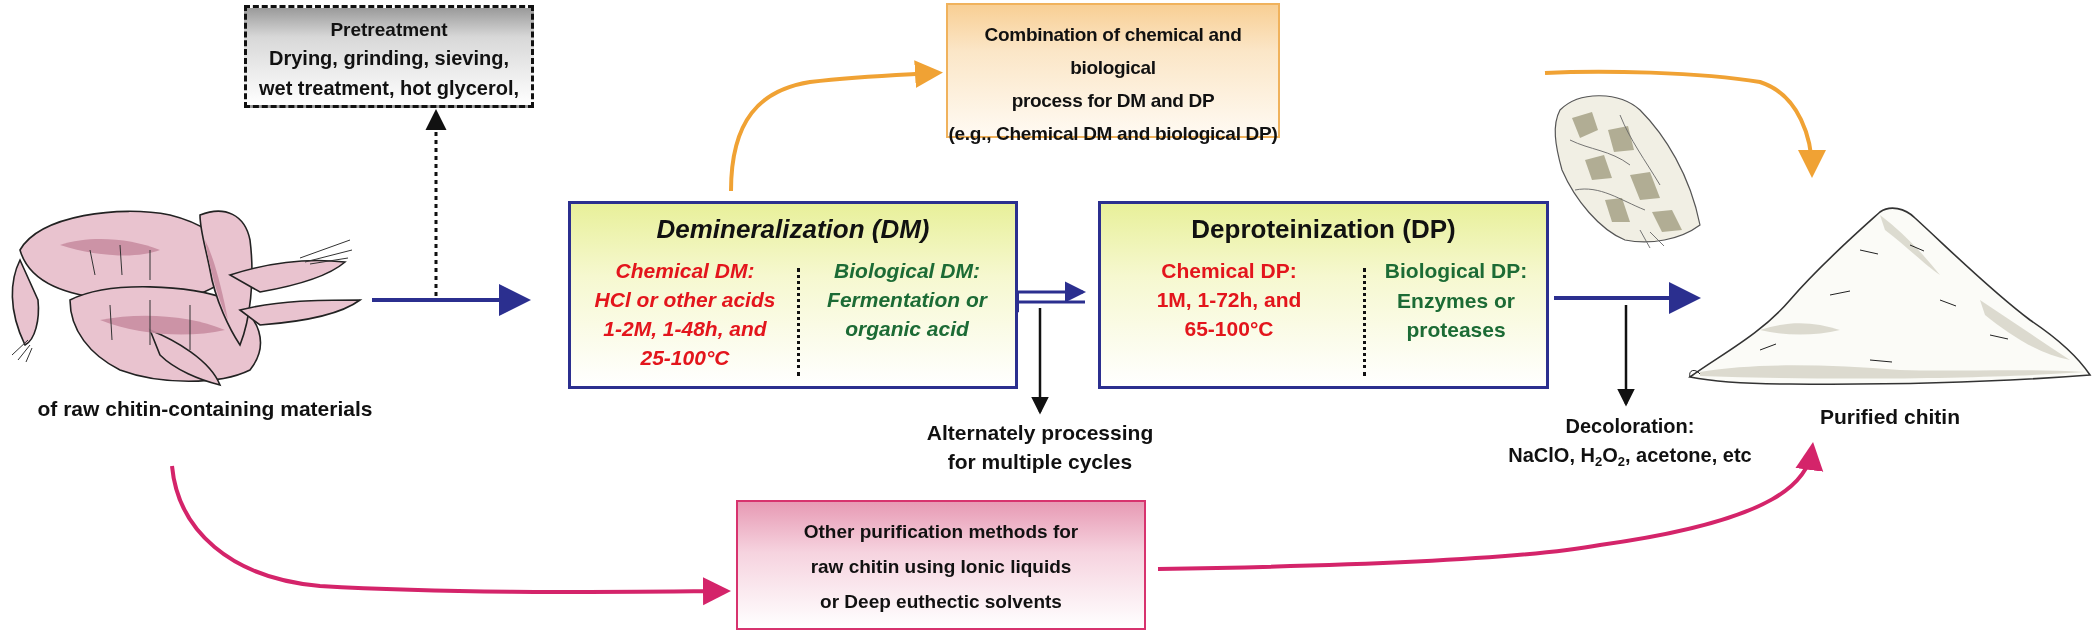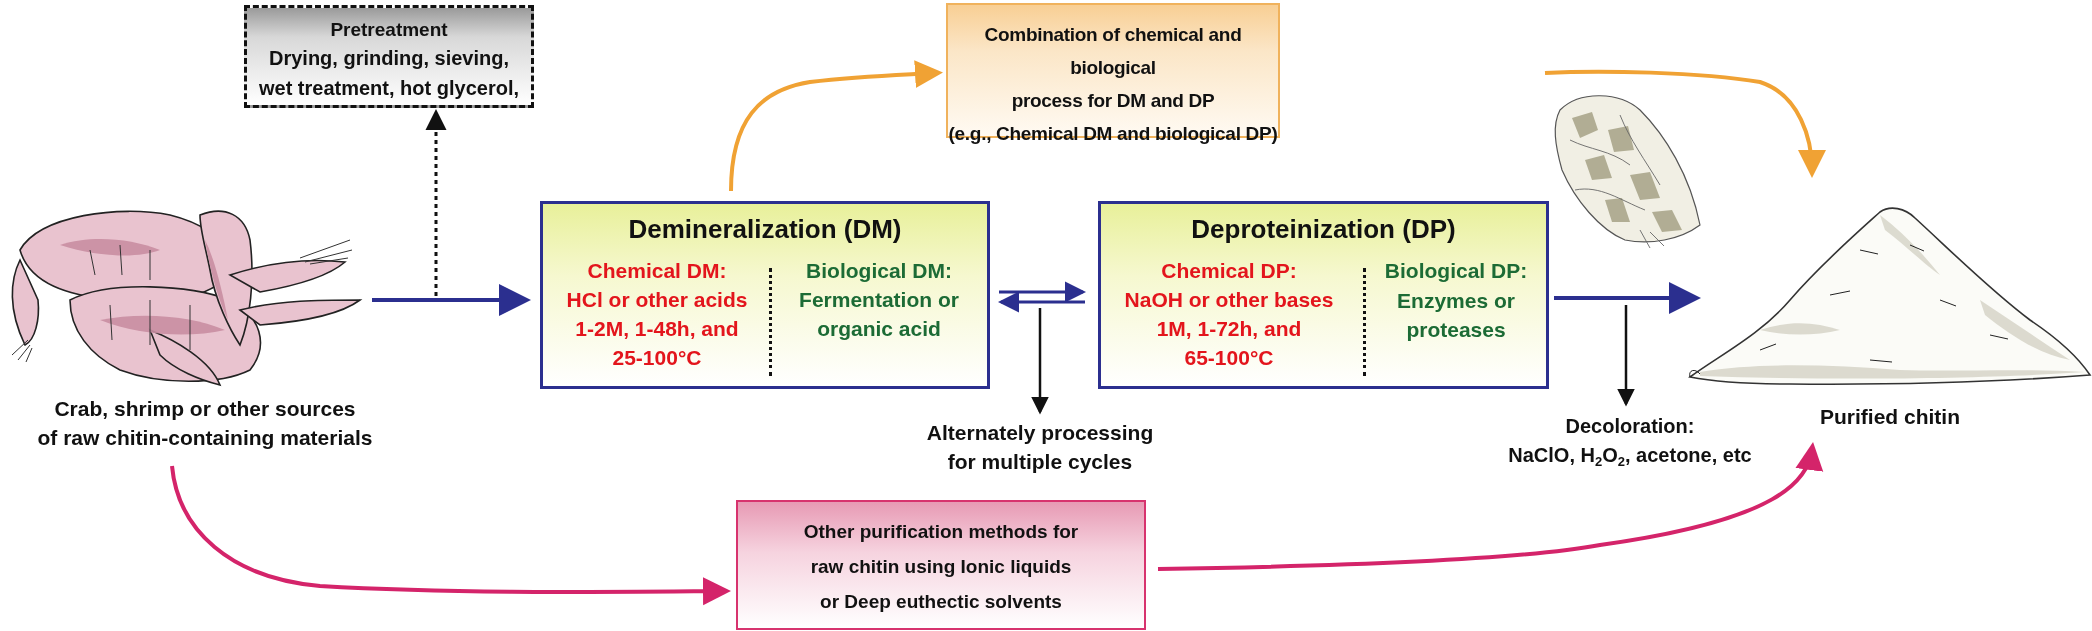--- a/index.html
+++ b/index.html
@@ -19,21 +19,21 @@
   #combo-box { left: 946px; top: 3px; width: 330px; height: 131px;
                border: 2px solid #f0b25c;
                background: linear-gradient(to bottom, #f8cf94 0%, #fbe6c7 35%, #fffaf2 100%);
                text-align: center; font-size: 19px; line-height: 33px;
                font-family: "Liberation Sans", sans-serif; transform-origin: left top; }
   #combo-box .inner { padding-top: 13px; letter-spacing: -0.3px; }
 
   
   .proc-box { border: 3px solid #2b2f8f;
               background: linear-gradient(to bottom, #e8f09a 0%, #f6f8d0 40%, #ffffff 100%); }
-  #dm-box { left: 540px; top: 201px; width: 444px; height: 182px; }
+  #dm-box { left: 568px; top: 201px; width: 444px; height: 182px; font-style: italic; }
   #dp-box { left: 1098px; top: 201px; width: 445px; height: 182px; }
   .proc-title { position: absolute; left: 0; right: 0; top: 10px; text-align: center;
                 font-size: 26px; color: #111; }
   .col { position: absolute; top: 52px; text-align: center; font-size: 21px; line-height: 29px; }
   .red { color: #e3151c; }
   .green { color: #1c6b35; }
   .vdiv { position: absolute; top: 64px; width: 0; height: 108px; border-left: 3px dotted #111; }
 
   
   .label { text-align: center; font-size: 21px; line-height: 29px; }
@@ -169,34 +169,32 @@
     <div>Biological DM:</div>
     <div>Fermentation or</div>
     <div>organic acid</div>
   </div>
 </div>
 
 <div id="dp-box" class="abs proc-box">
   <div class="proc-title">Deproteinization (DP)</div>
   <div class="col red" style="left:-2px;width:260px;">
     <div>Chemical DP:</div>
-    <div>NaOH or other bases</div>
     <div>1M, 1-72h, and</div>
     <div>65-100°C</div>
   </div>
   <div class="vdiv" style="left:262px;"></div>
   <div class="col green" style="left:266px;width:178px;">
     <div>Biological DP:</div>
     <div style="margin-top:1px;">Enzymes or</div>
     <div>proteases</div>
   </div>
 </div>
 
 <div class="abs label" style="left:0;top:394px;width:410px;">
-  <div>Crab, shrimp or other sources</div>
   <div>of raw chitin-containing materials</div>
 </div>
 
 <div class="abs label" style="left:880px;top:418px;width:320px;">
   <div>Alternately processing</div>
   <div>for multiple cycles</div>
 </div>
 
 <div class="abs label" style="left:1470px;top:412px;width:320px;font-size:20px;">
   <div>Decoloration:</div>

